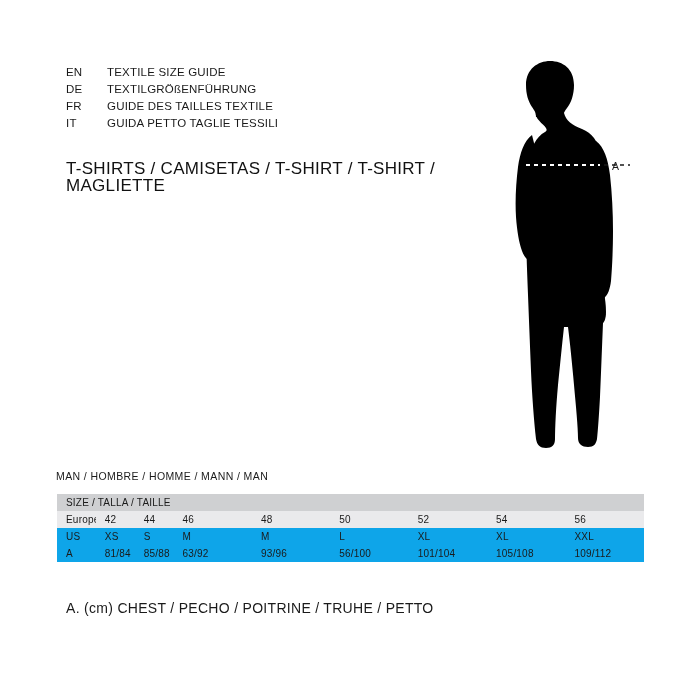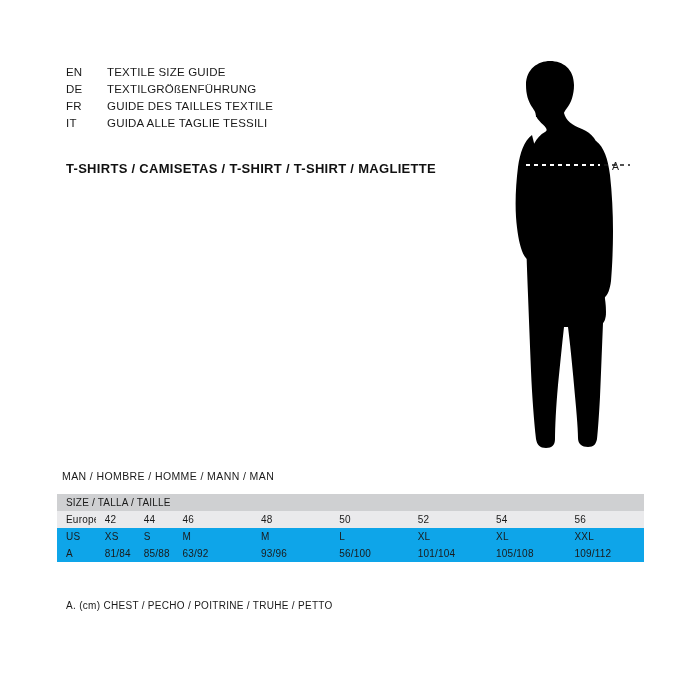--- a/index.html
+++ b/index.html
@@ -43,22 +43,22 @@
   }
 
   
   .garment-block {
     position: absolute;
     left: 66px;
     top: 160px;
     width: 430px;
   }
   .garment-line {
-    font-size: 13px;
-    font-weight: bold;
+    font-size: 17px;
+    font-weight: normal;
     letter-spacing: 0.3px;
     line-height: 17px;
     color: #111111;
   }
 
   
   .figure-wrap {
     position: absolute;
     left: 470px;
     top: 55px;
@@ -73,21 +73,21 @@
     left: 612px;
     top: 160px;
     font-size: 10.5px;
     color: #1a1a1a;
     letter-spacing: 0.5px;
   }
 
   
   .table-title {
     position: absolute;
-    left: 62px;
+    left: 56px;
     top: 470px;
     font-size: 10.5px;
     letter-spacing: 0.4px;
     color: #1a1a1a;
   }
 
   .size-table {
     position: absolute;
     left: 57px;
     top: 494px;
@@ -111,21 +111,21 @@
   }
   .size-table tr.band-light td { background: #eaeaec; }
   .size-table tr.band-white td { background: #0ea5e9; }
   .col-label { width: 95px; }
   .col-val { width: 61px; }
 
   .footnote {
     position: absolute;
     left: 66px;
     top: 600px;
-    font-size: 10px;
+    font-size: 14px;
     letter-spacing: 0.3px;
     color: #1a1a1a;
   }
 </style>
 </head>
 <body>
 
 <div id="page">
 
   <div class="lang-block">
@@ -136,21 +136,21 @@
     <div class="lang-row">
       <span class="lang-code">DE</span>
       <span class="lang-text">TEXTILGRÖßENFÜHRUNG</span>
     </div>
     <div class="lang-row">
       <span class="lang-code">FR</span>
       <span class="lang-text">GUIDE DES TAILLES TEXTILE</span>
     </div>
     <div class="lang-row">
       <span class="lang-code">IT</span>
-      <span class="lang-text">GUIDA ALLE TAGLIE TESSILI</span>
+      <span class="lang-text">GUIDA PETTO TAGLIE TESSILI</span>
     </div>
   </div>
 
   <div class="garment-block">
     <div class="garment-line">T-SHIRTS / CAMISETAS / T-SHIRT / T-SHIRT / MAGLIETTE</div>
   </div>
 
   <div class="figure-wrap">
     <svg width="190" height="400" viewBox="0 0 190 400">
       <g fill="#000000">

